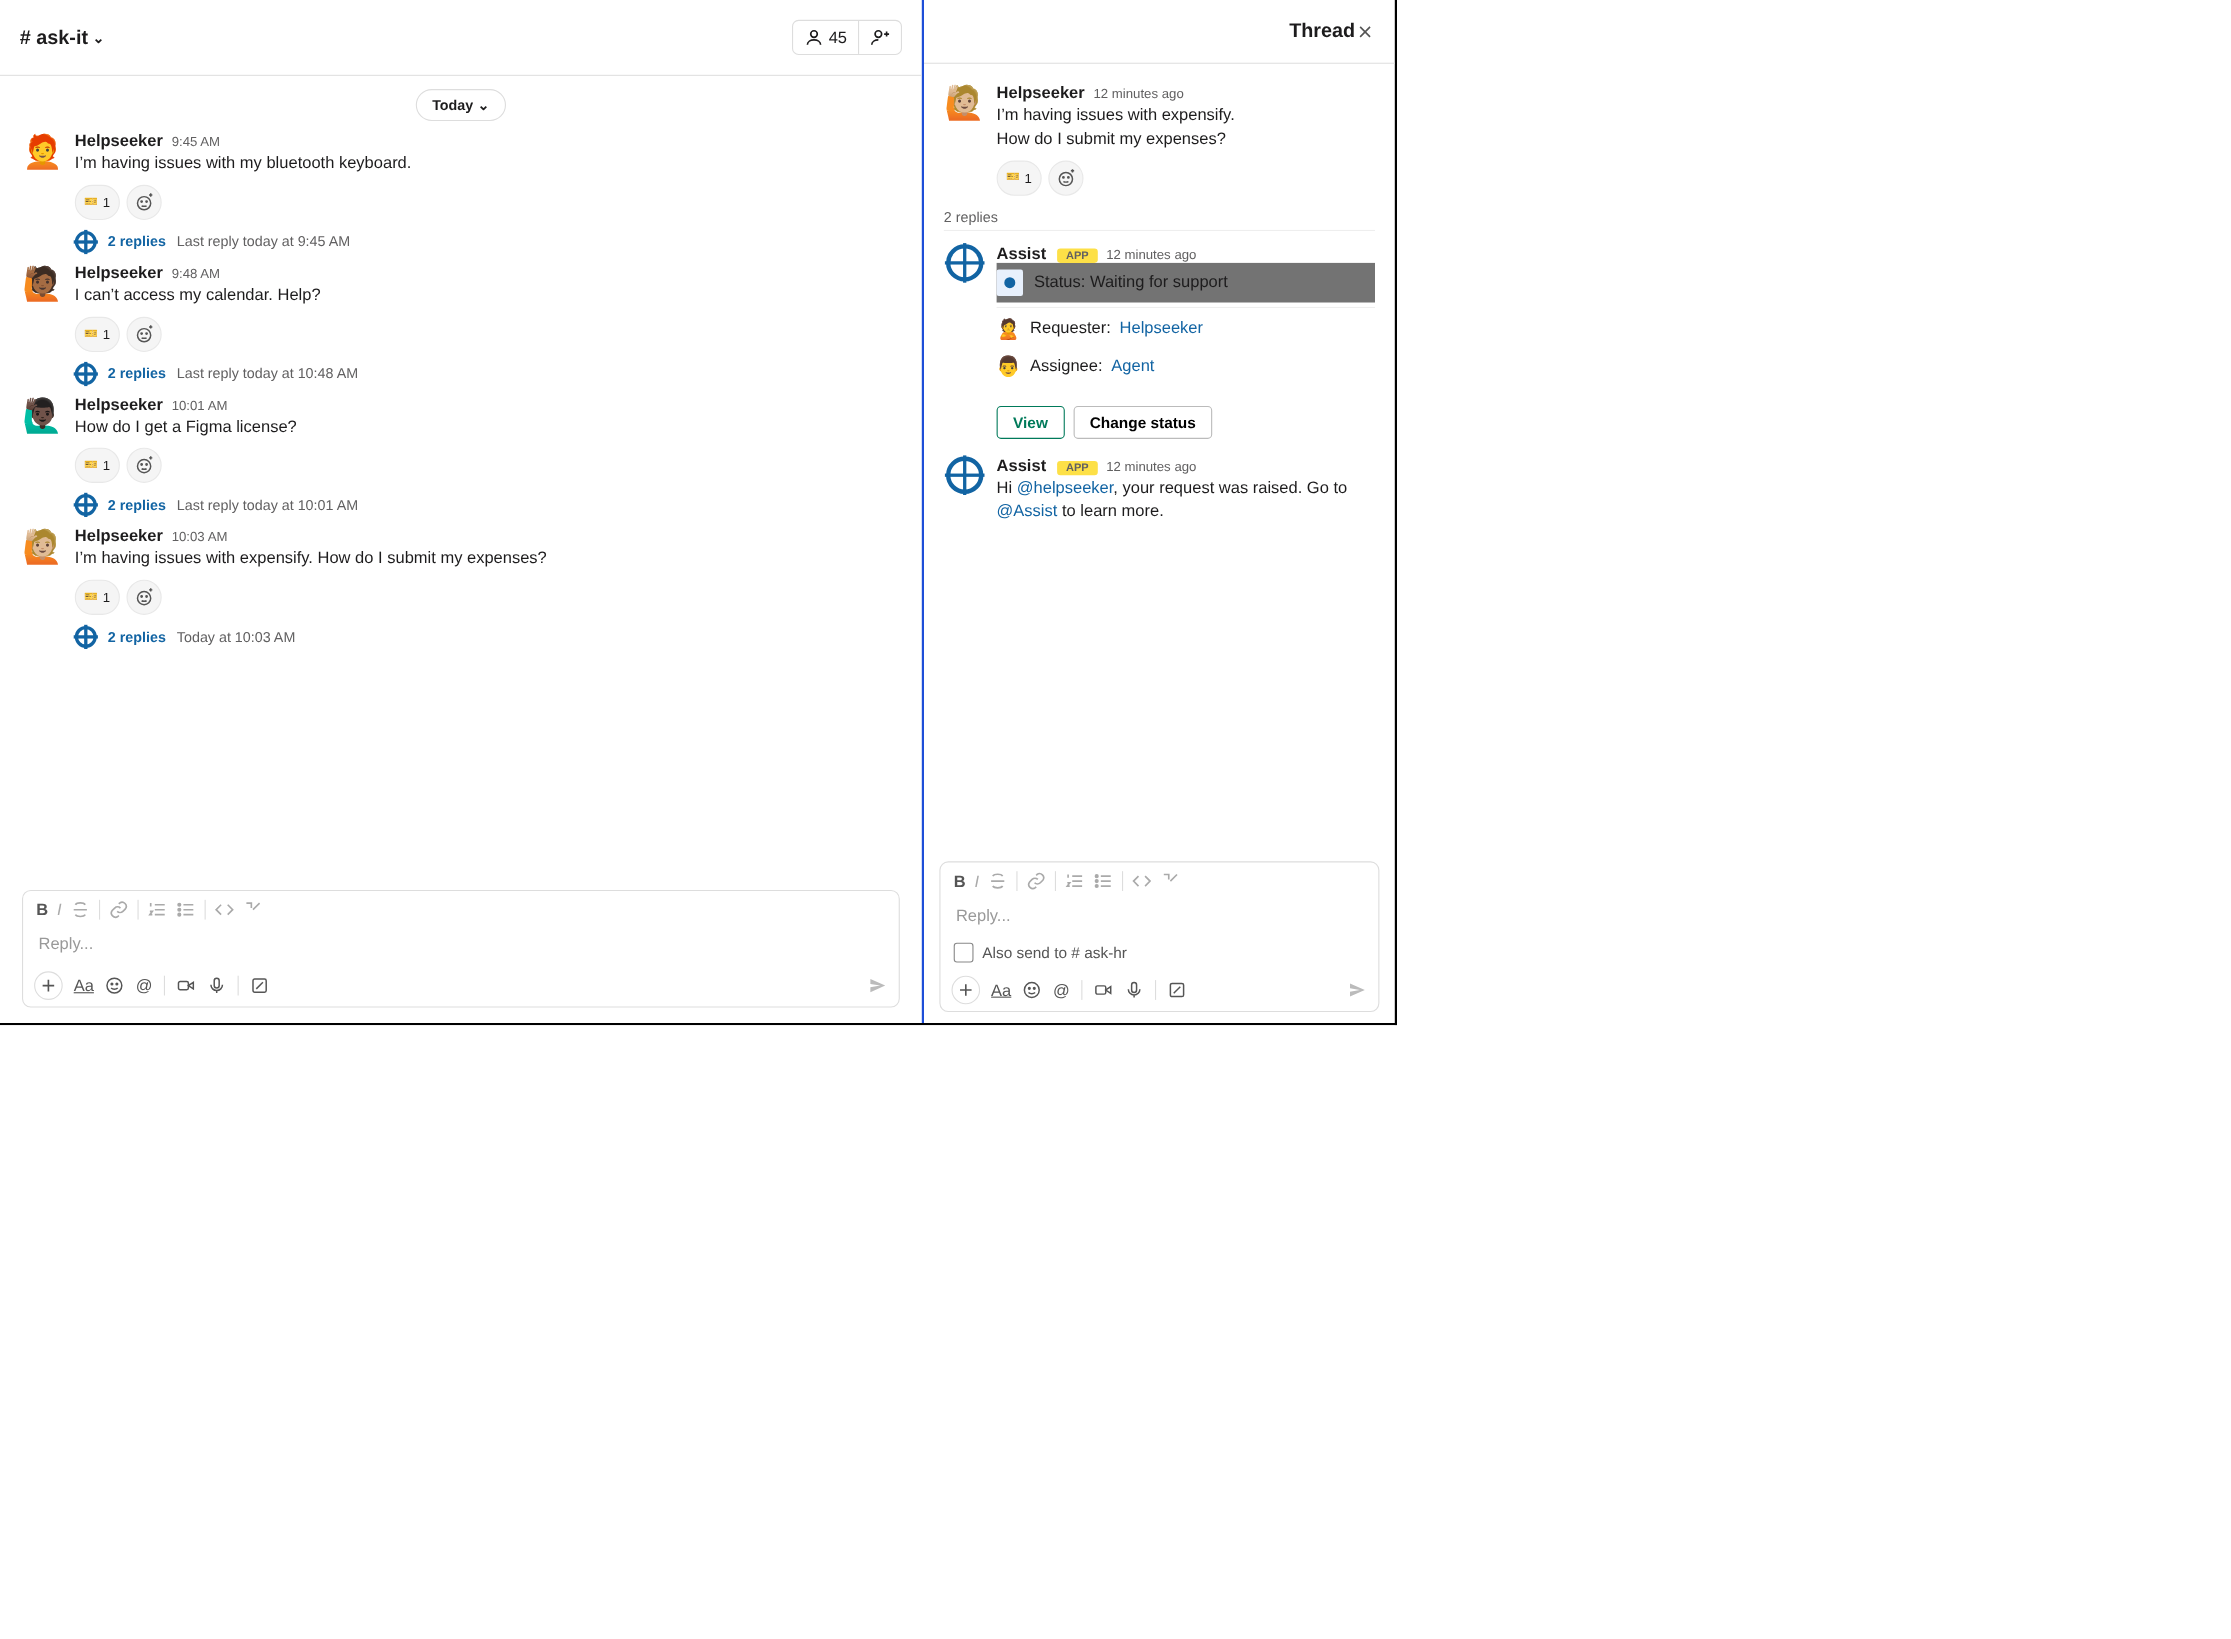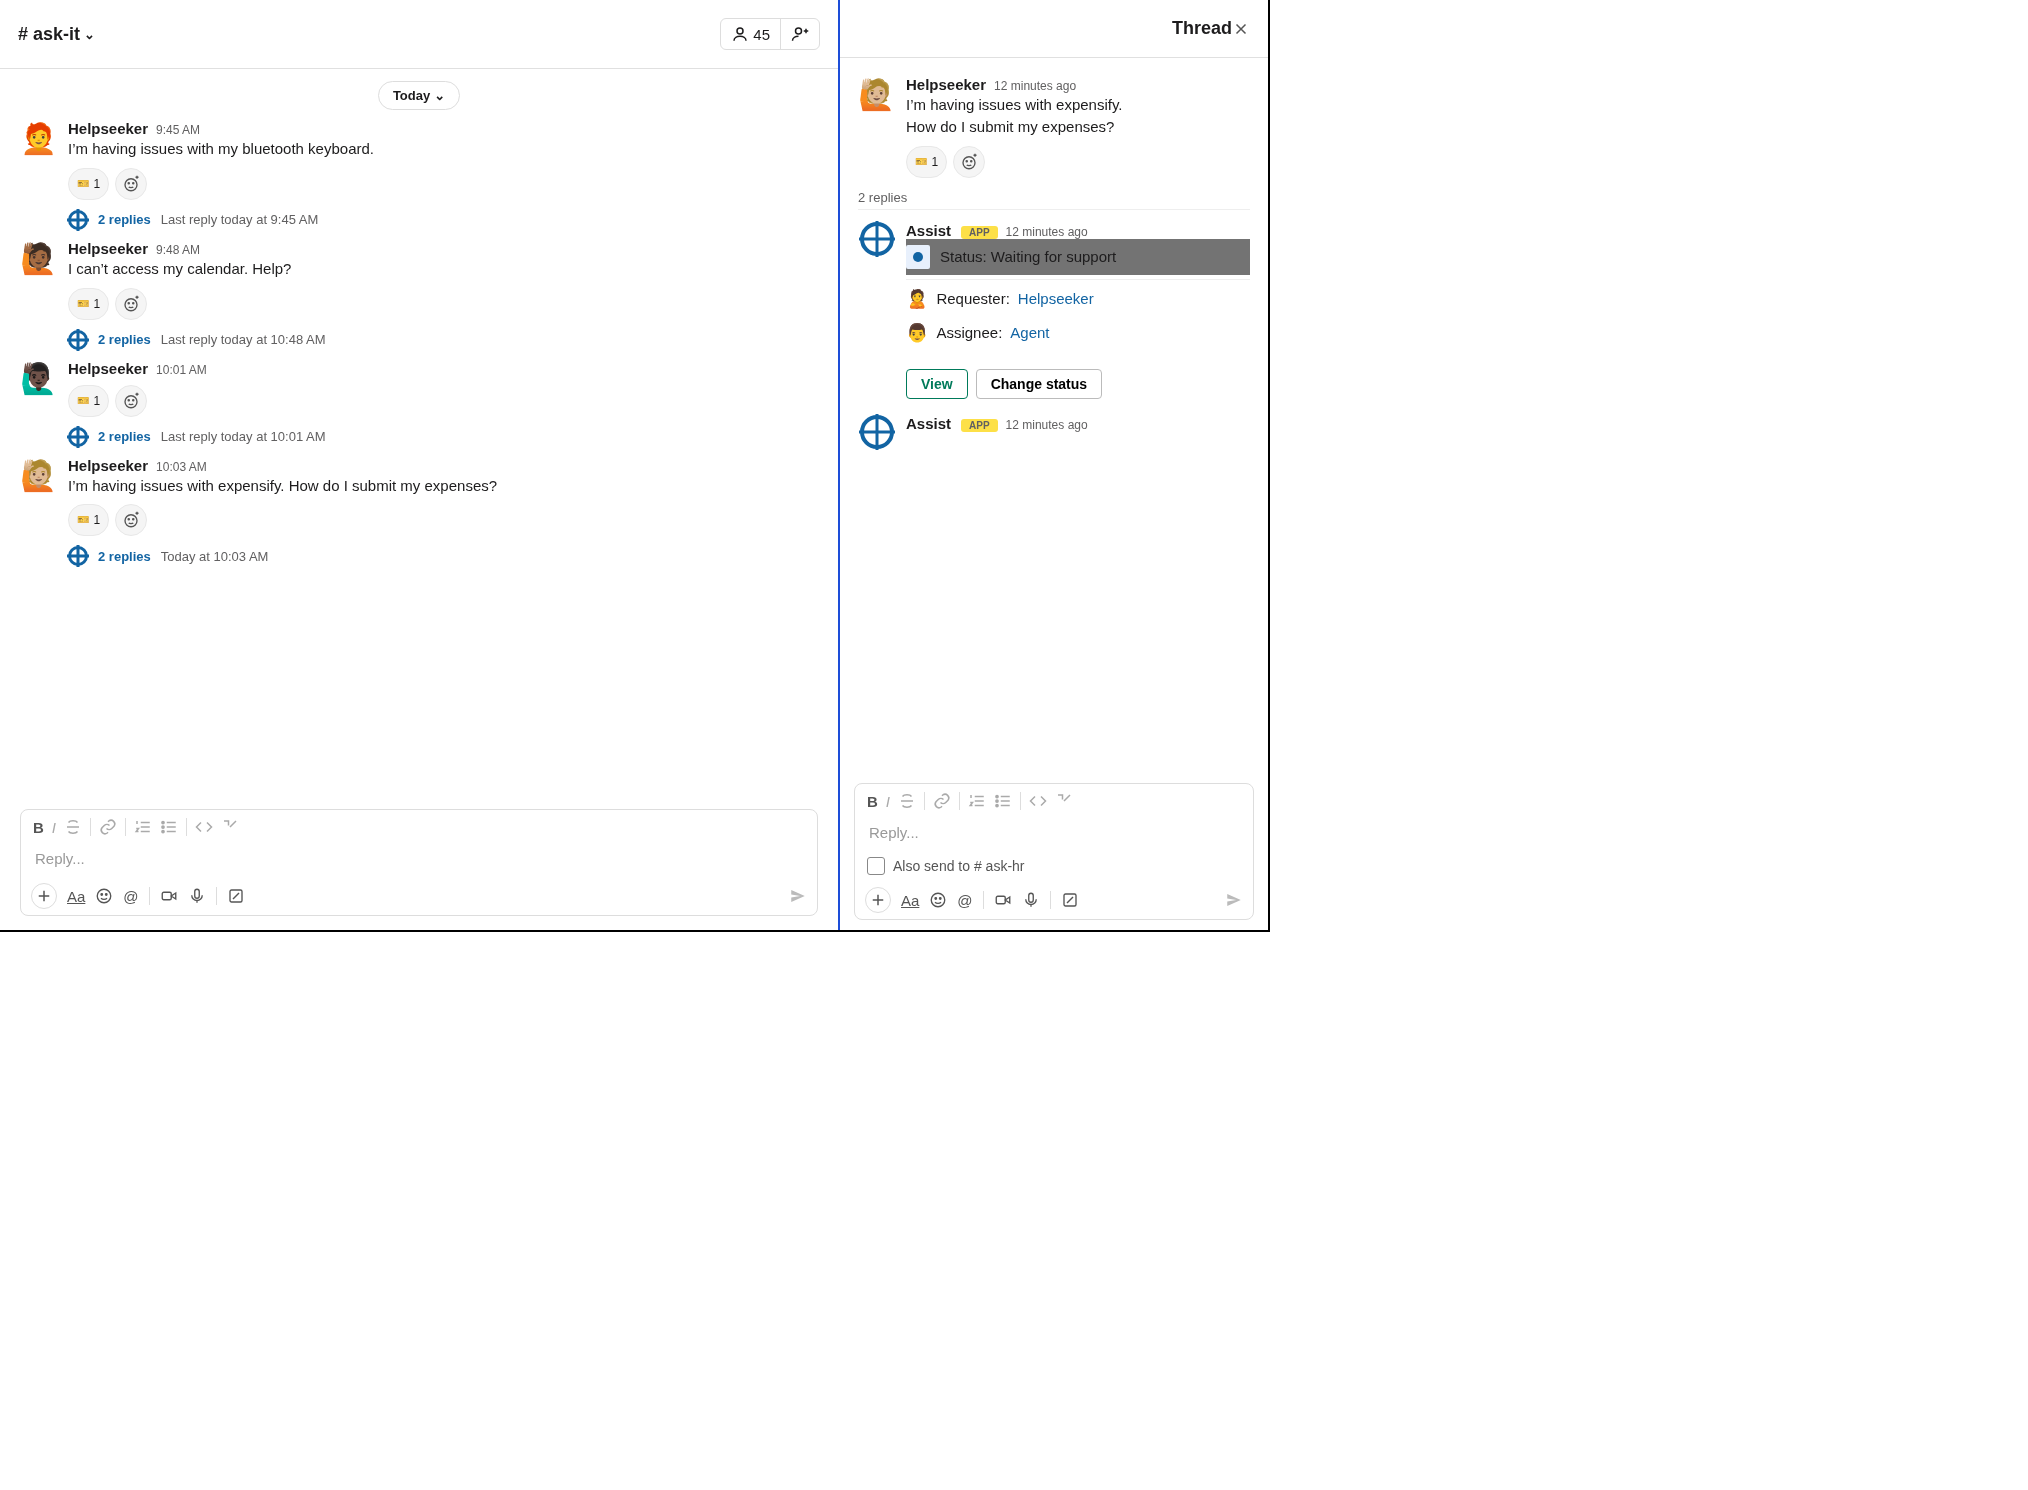--- a/index.html
+++ b/index.html
@@ -170,20 +170,21 @@
         </div>
       </div>
 
       <div class="msg">
         <div class="avatar">🙋🏿‍♂️</div>
         <div class="body">
           <div class="meta">
               <span class="name">Helpseeker</span>
               <span class="time">10:01 AM</span>
             </div>
+          <div class="text">How do I get a Figma license?</div>
           <div class="reacts">
             <div class="react">
                 <span class="ticket">🎫</span>
                 <span>1</span>
               </div>
             <div class="react-add">
                 <span class="ico">
                   <svg viewBox="0 0 24 24" fill="none" stroke="#555" stroke-width="1.8">
                     <circle cx="12" cy="13" r="8"></circle>
                     <circle cx="9" cy="11" r="0.8" fill="#555"></circle>
@@ -402,20 +403,23 @@
       <div class="tmsg">
         <div style="width:38px;display:flex;justify-content:center">
           <span class="ring ring-lg"></span>
         </div>
         <div class="body">
           <div class="meta">
             <span class="name">Assist</span>
             <span class="app-badge">APP</span>
             <span class="time">12 minutes ago</span>
           </div>
+          <div class="text">
+            <span>Hi </span><span class="linkc">@helpseeker</span><span>, your request was raised. Go to </span><span class="linkc">@Assist</span><span> to learn more.</span>
+          </div>
         </div>
       </div>
     </div>
 
     <div class="tcomp">
       <div class="trow">
         <span class="ico" style="color:#555;font-weight:900">B</span>
         <span class="ico" style="font-style:italic">I</span>
         <span class="ico">
             <svg viewBox="0 0 24 24" stroke="currentColor" stroke-width="2" fill="none">

